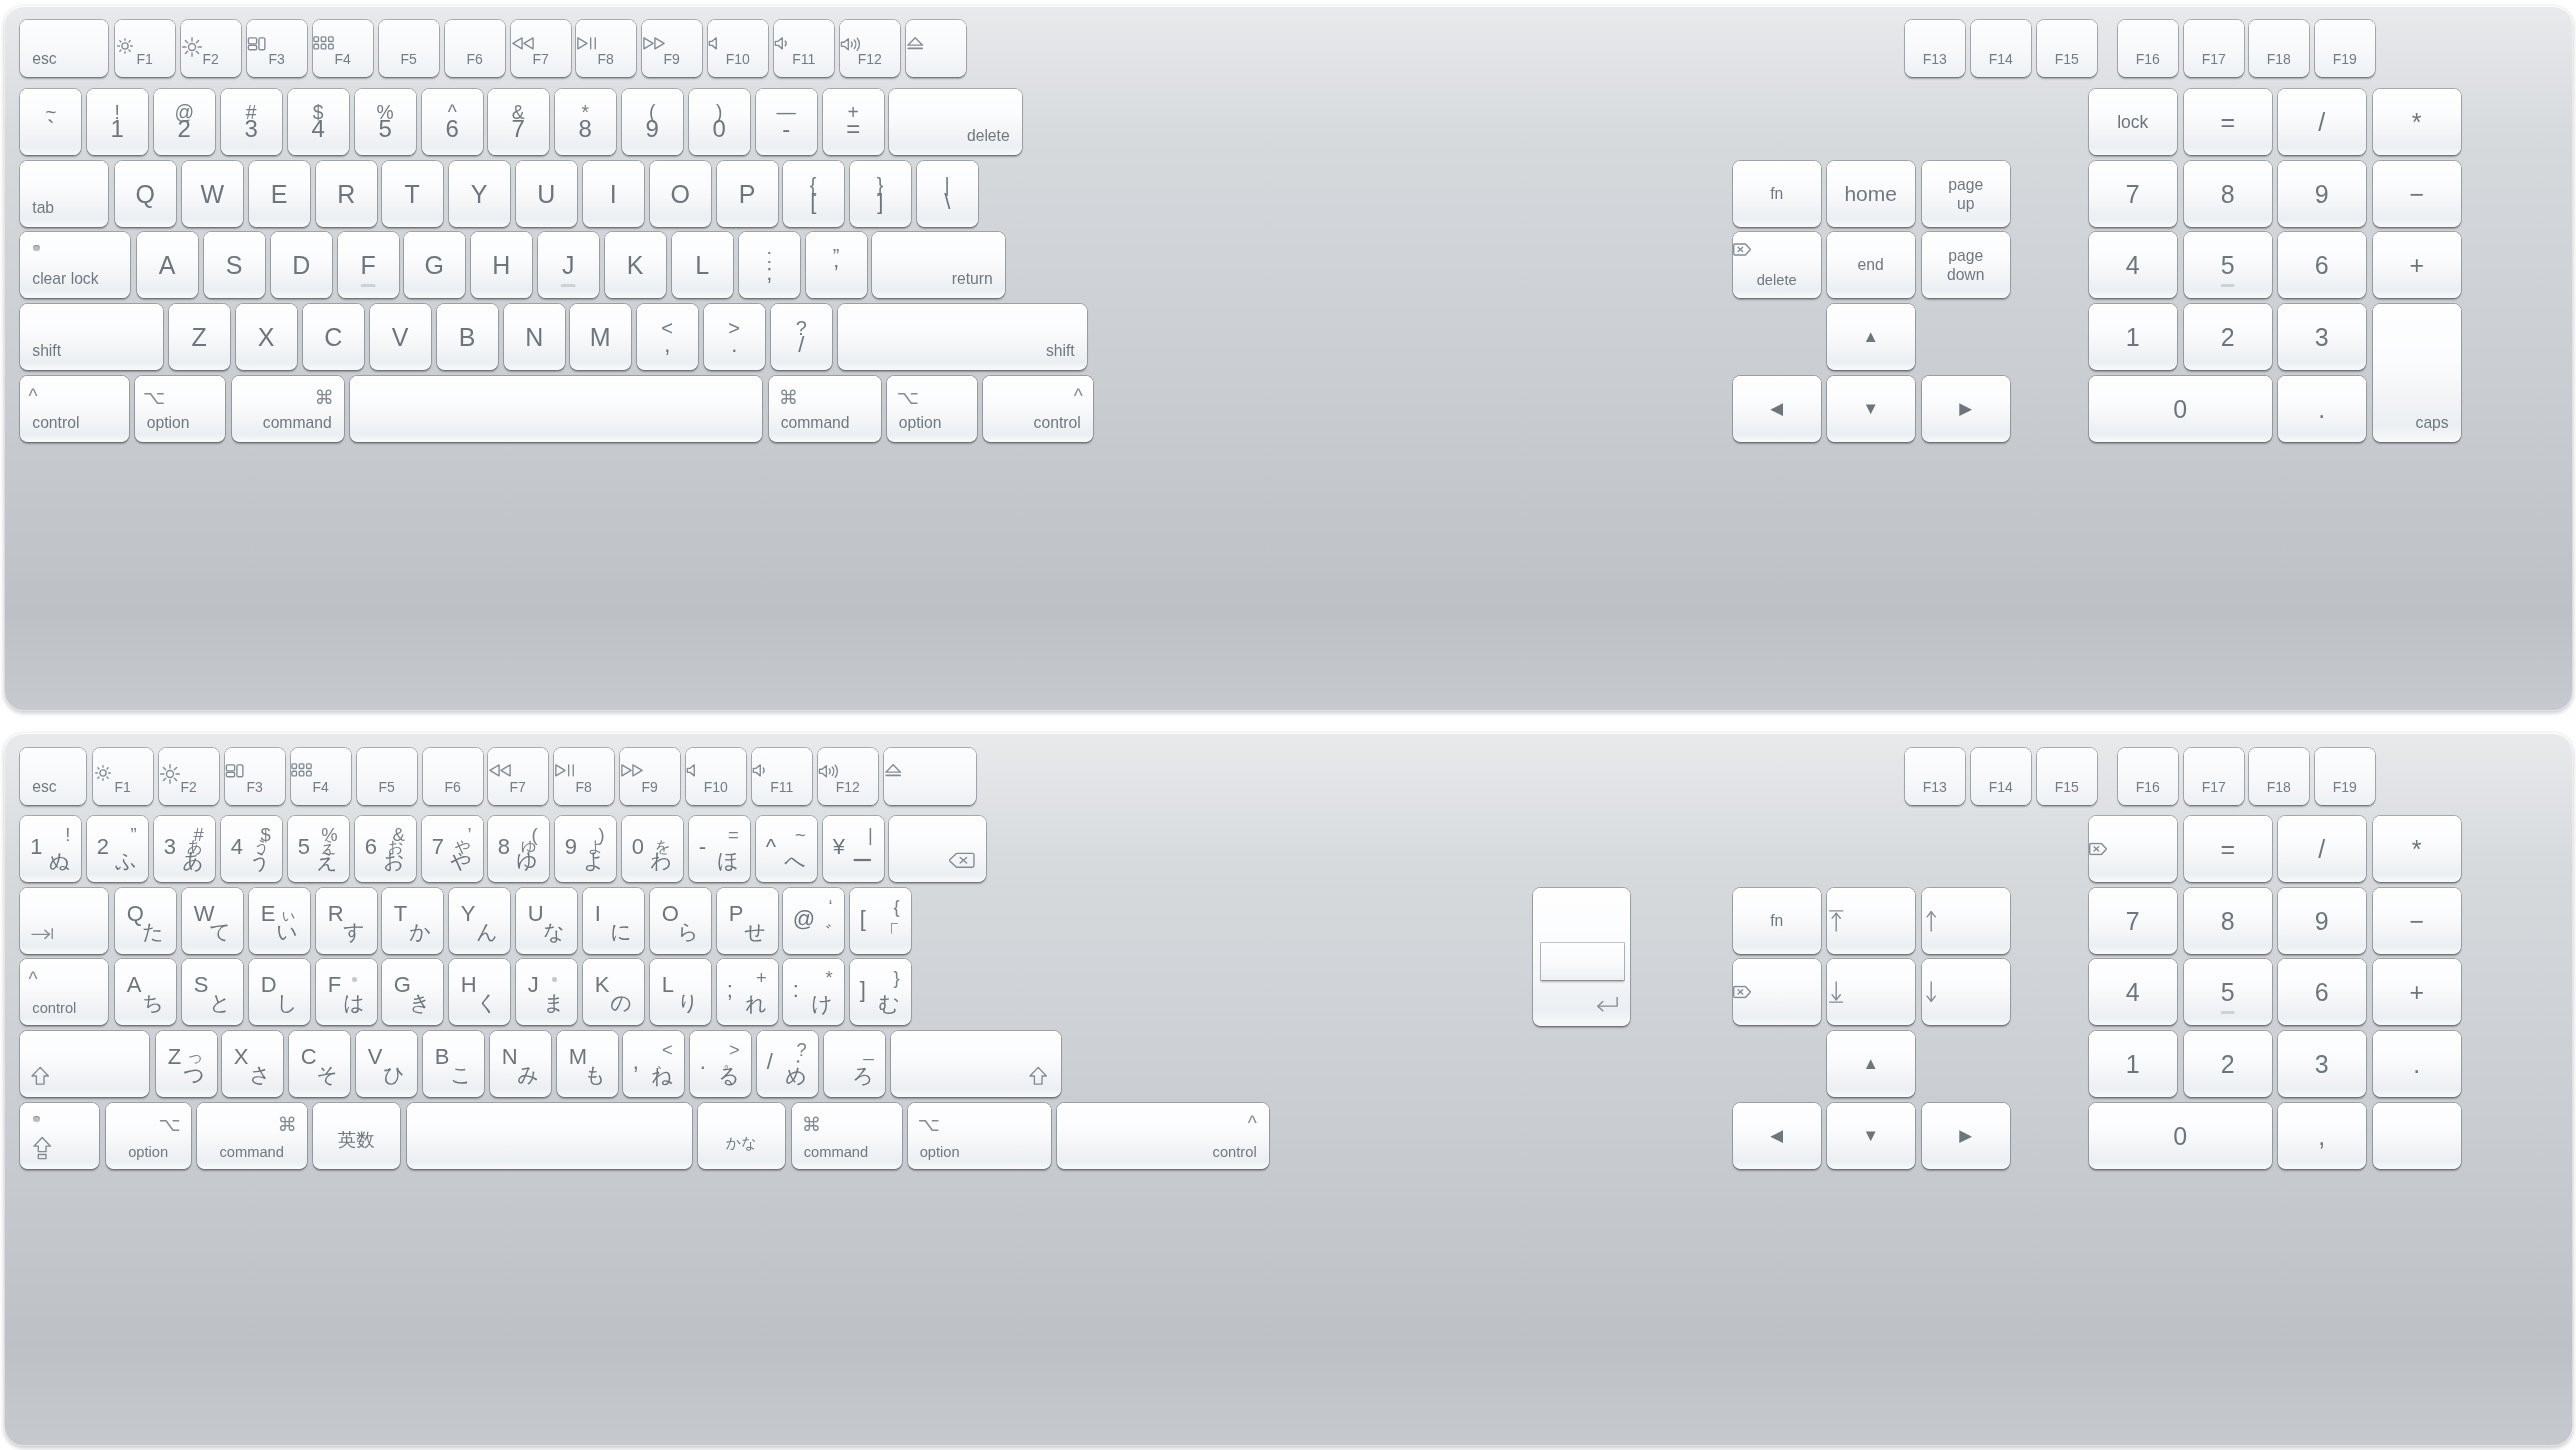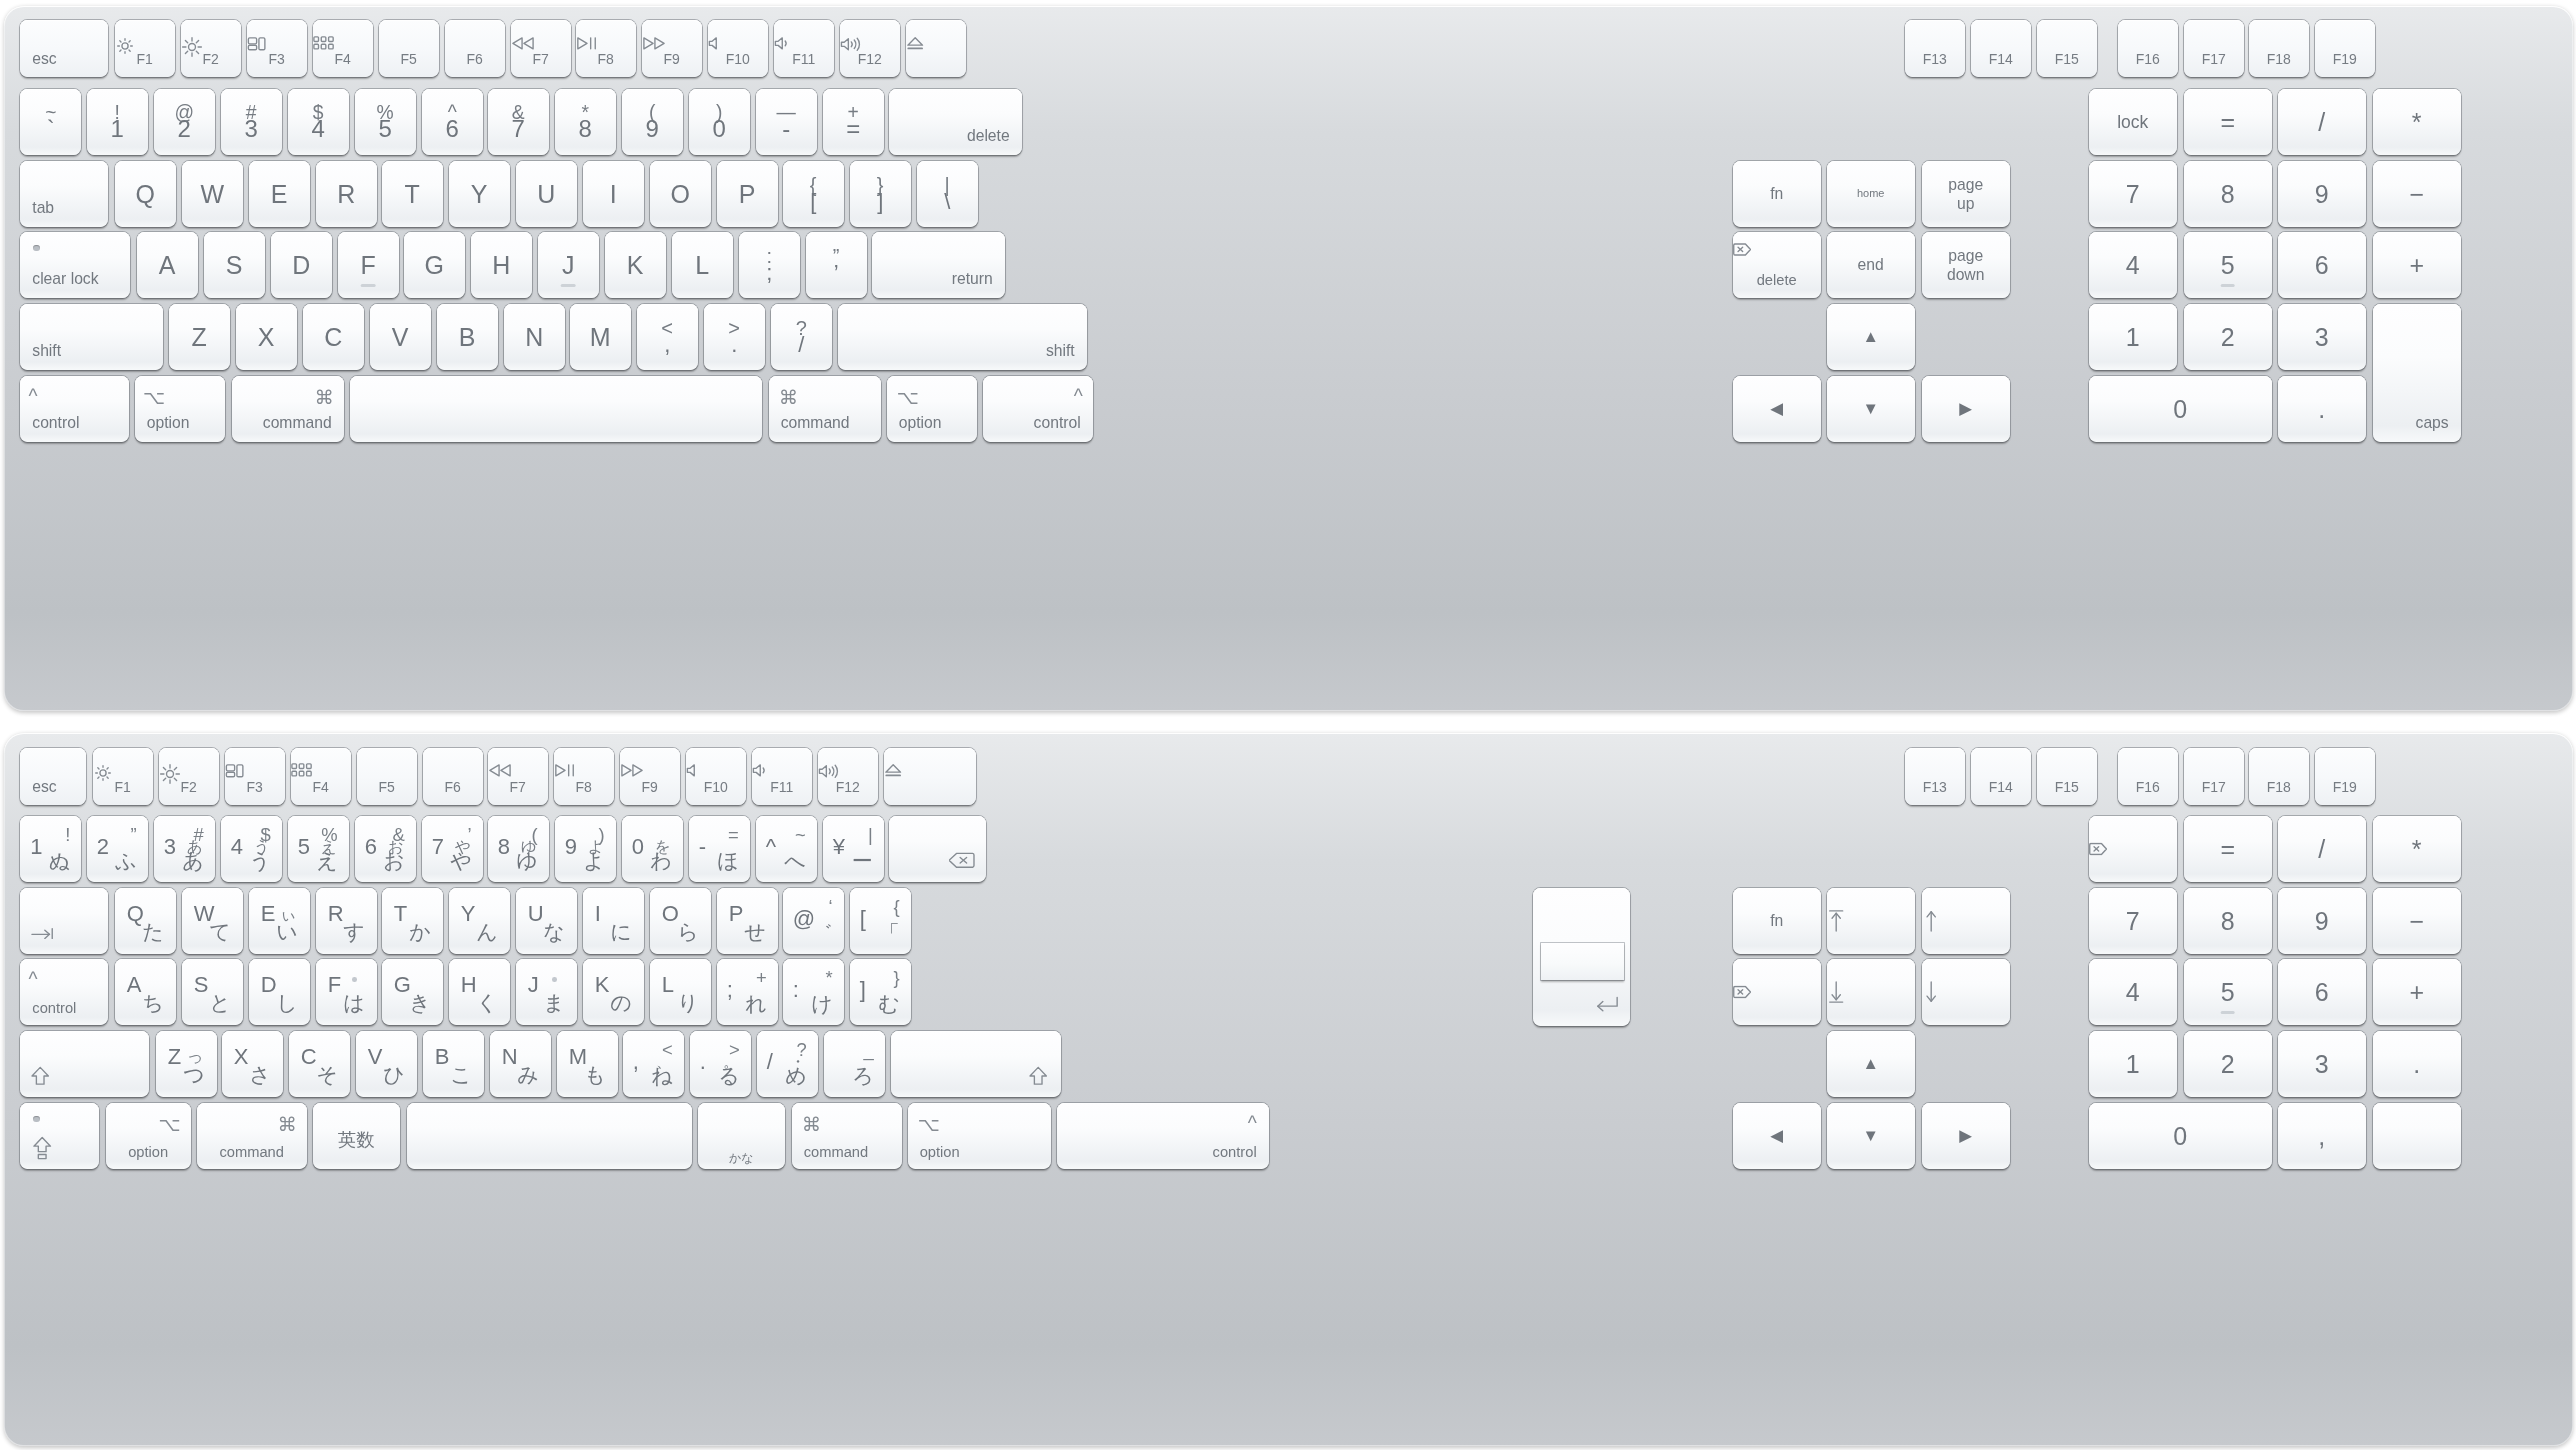--- a/index.html
+++ b/index.html
@@ -434,21 +434,21 @@
         <span class="word-bl" style="font-size:15.7px;">option</span>
       </div>
       <div class="key" style="left: 979px; top: 370px; width: 110px; height: 66px;">
         <span class="modsym-c" style="left:auto;right:10px;text-align:right;">^</span>
         <span class="word-br" style="font-size:15.7px;">control</span>
       </div>
       <div class="key" style="left: 1729px; top: 155px; width: 88px; height: 66px;">
         <span class="two-c" style="font-size:15.7px;">fn</span>
       </div>
       <div class="key" style="left: 1823px; top: 155px; width: 88px; height: 66px;">
-        <span class="two-c" style="font-size:11px;">home</span>
+        <span class="two-c" style="font-size:21px;">home</span>
       </div>
       <div class="key" style="left: 1918px; top: 155px; width: 88px; height: 66px;">
         <span class="two-c" style="font-size:15.7px;"><span>page</span><br><span>up</span></span>
       </div>
       <div class="key" style="left: 1729px; top: 226px; width: 88px; height: 66px;">
         <span style="position:absolute;left:0;right:0;top:11px;text-align:center;">
           <svg width="18.4" height="13" viewBox="0 0 20 14" fill="none" stroke="#858b92" stroke-width="1.5" stroke-linecap="round" stroke-linejoin="round">
             <path d="M13.5 1 L2 1 A1.4 1.4 0 0 0 0.8 2.4 L0.8 11.6 A1.4 1.4 0 0 0 2 13 L13.5 13 L19 7 Z"></path>
             <line x1="5.5" y1="4.6" x2="10.5" y2="9.2"></line>
             <line x1="10.5" y1="4.6" x2="5.5" y2="9.2"></line>
@@ -968,21 +968,21 @@
       </div>
       <div class="key" style="left: 193px; top: 370px; width: 110px; height: 66px;">
         <span class="modsym-c" style="left:auto;right:10px;text-align:right;">⌘</span>
         <span class="word-c" style="font-size:14.7px;">command</span>
       </div>
       <div class="key" style="left: 309px; top: 370px; width: 87px; height: 66px;">
         <span class="word-c" style="font-size:18.4px;bottom:16.6px;">英数</span>
       </div>
       <div class="key" style="left: 403px; top: 370px; width: 285px; height: 66px;"></div>
       <div class="key" style="left: 694px; top: 370px; width: 87px; height: 66px;">
-        <span class="word-c" style="font-size:12px;bottom:2px;">かな</span>
+        <span class="word-c" style="font-size:15px;bottom:16px;">かな</span>
       </div>
       <div class="key" style="left: 788px; top: 370px; width: 110px; height: 66px;">
         <span class="modsym-c" style="left:10px;right:auto;text-align:left;">⌘</span>
         <span class="word-bl" style="font-size:14.7px;">command</span>
       </div>
       <div class="key" style="left: 904px; top: 370px; width: 143px; height: 66px;">
         <span class="modsym-c" style="left:10px;right:auto;text-align:left;">⌥</span>
         <span class="word-bl" style="font-size:14.7px;">option</span>
       </div>
       <div class="key" style="left: 1053px; top: 370px; width: 212px; height: 66px;">

